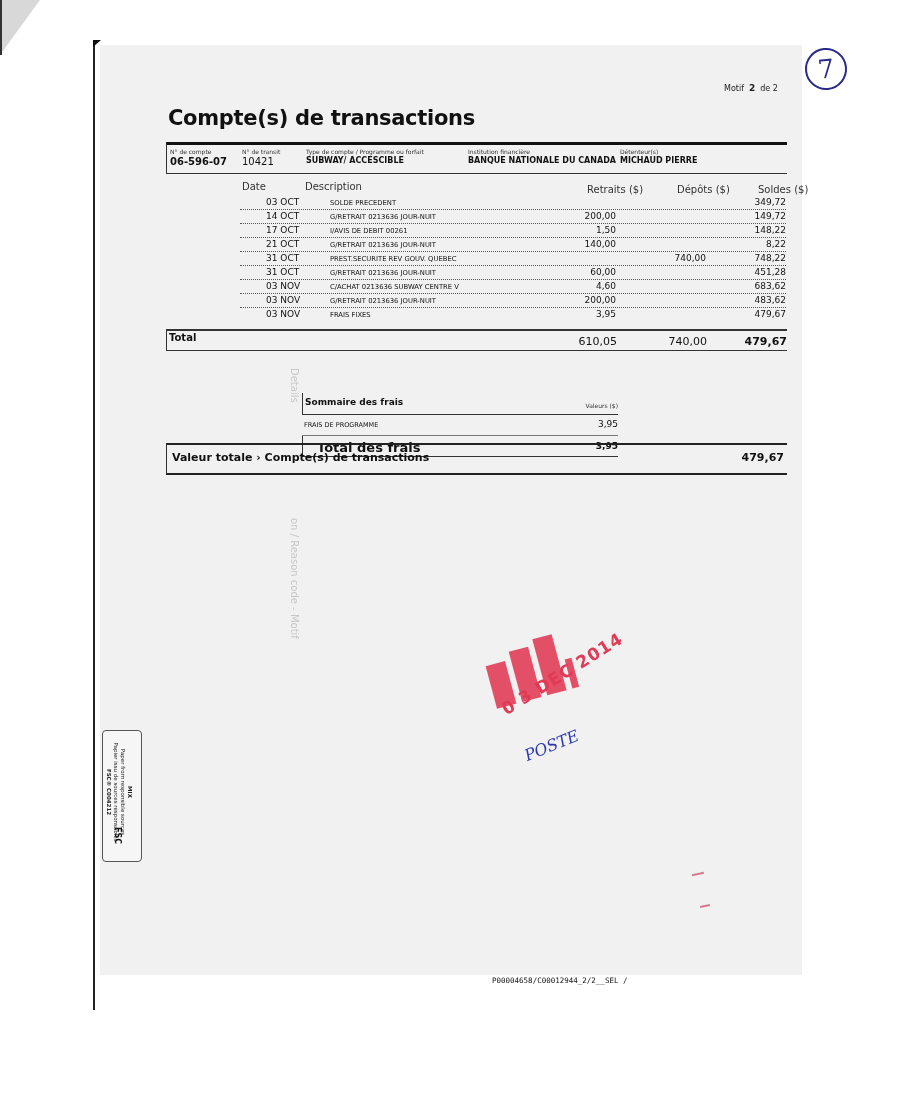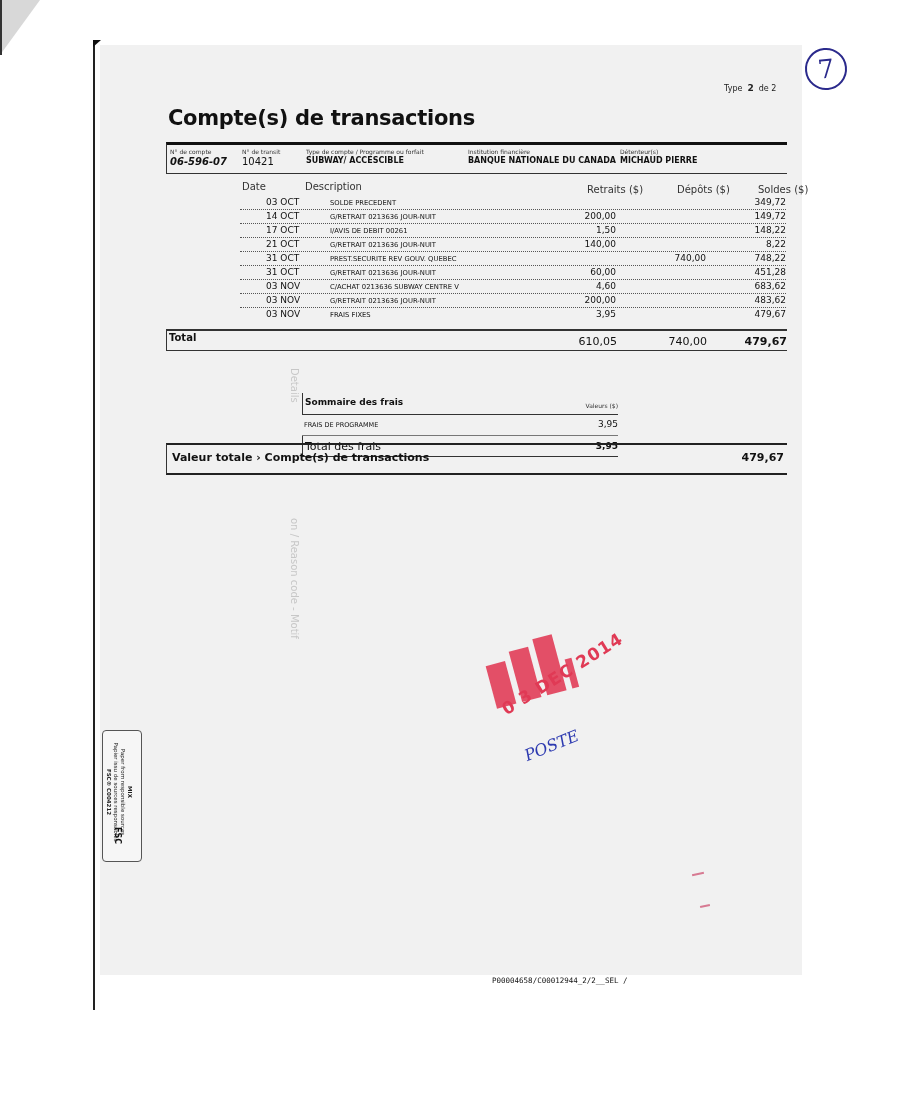--- a/index.html
+++ b/index.html
@@ -34,21 +34,21 @@
 
   .title { position:absolute; left:168px; top:106px; font-size:21px; font-weight:bold; letter-spacing:-0.3px; }
 
   .acct-box {
     position:absolute; left:166px; top:142px; width:620px; height:28px;
     border-top:3px solid #111; border-bottom:1px solid #333; border-left:1px solid #333;
   }
   .acct-cell { position:absolute; top:3px; }
   .acct-cell .lbl { font-size:6px; color:#333; }
   .acct-cell .val { font-size:8px; font-weight:bold; margin-top:1px; }
-  .acct-cell .val.big { font-size:10px;font-style:italic; }
+  .acct-cell .val.big { font-size:10px; }
   .acct-cell .val.plain { font-weight:normal; font-size:10px; }
 
   .tx-head { position:absolute; top:181px; font-size:10px; color:#333; }
   .tx-row { position:absolute; left:240px; width:546px; height:13px; border-bottom:1px dotted #555; }
   .tx-row span { position:absolute; top:1px;padding-left:25px; }
   .tx-date { left:1px; font-size:9px; }
   .tx-desc { left:65px; font-size:6.8px; top:3px !important; }
   .tx-w { right:170px; font-size:9px; text-align:right; }
   .tx-d { right:80px; font-size:9px; text-align:right; }
   .tx-b { right:0px; font-size:9px; text-align:center; }
@@ -91,21 +91,21 @@
 </style>
 </head>
 <body>
 
 <div class="fold-corner"></div>
 <div class="paper"></div>
 <div class="left-rule"></div>
 <div class="left-rule-tick"></div>
 
 <div class="page-num">
-  <span>Type</span><b>2</b><span>de 2</span>
+  <span>Motif</span><b>2</b><span>de 2</span>
 </div>
 <div class="circled-seven">7</div>
 
 <div class="title">Compte(s) de transactions</div>
 
 <div class="acct-box">
   <div class="acct-cell" style="left:3px">
     <div class="lbl">N° de compte</div>
     <div class="val big">06-596-07</div>
   </div>
@@ -207,21 +207,21 @@
 <div class="fees">
   <div class="fees-head">
     <span style="position:absolute;left:2px;top:4px;font-size:9px;font-weight:bold">Sommaire des frais</span>
     <span style="position:absolute;right:0;top:9px;font-size:6px;color:#333">Valeurs ($)</span>
   </div>
   <div class="fees-row">
     <span style="position:absolute;left:2px;top:6px;font-size:6.5px">FRAIS DE PROGRAMME</span>
     <span style="position:absolute;right:0;top:4px;font-size:9px">3,95</span>
   </div>
   <div class="fees-total">
-    <span style="position:absolute;left:2px;top:4px;font-size:11px;font-weight:normal">Total des frais</span>
+    <span style="position:absolute;left:14px;top:4px;font-size:13px;font-weight:bold">Total des frais</span>
     <span style="position:absolute;right:0;top:5px;font-size:9px;font-weight:bold">3,95</span>
   </div>
 </div>
 
 <div class="grand-box">
   <span style="left:5px">Valeur totale › Compte(s) de transactions</span>
   <span style="right:3px">479,67</span>
 </div>
 
 <div class="watermark" style="left:300px;top:368px">Details</div>

